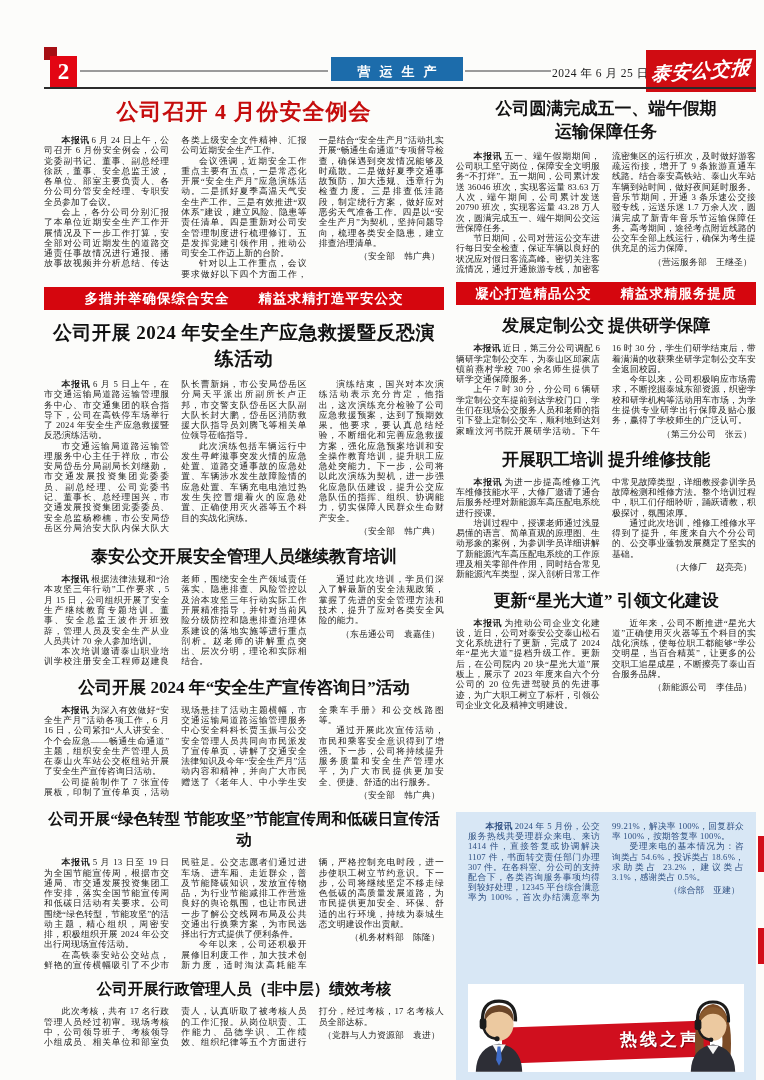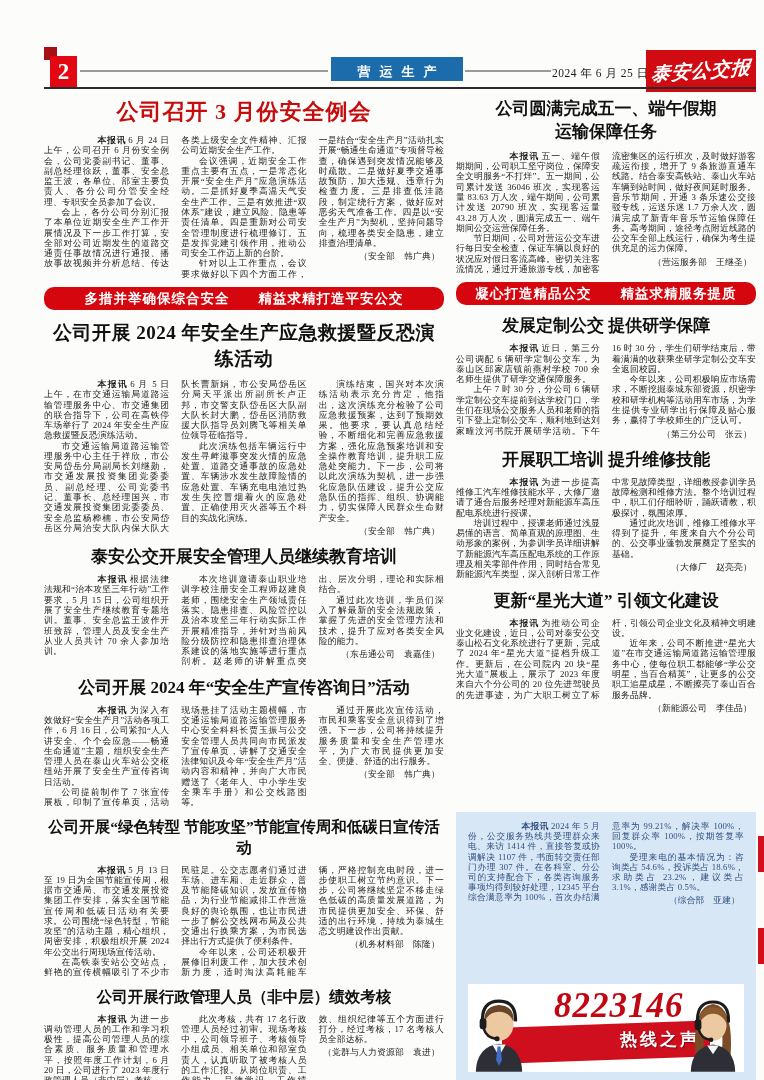--- a/index.html
+++ b/index.html
@@ -32,25 +32,25 @@
   .t-big{font-size:19px;margin:10px 0 7px;letter-spacing:.5px;}
   .t-mid{font-size:17px;margin:9px 0 6px;}
   .t-sm{font-size:15.5px;margin:9px 0 6px;}
   .t-r1{font-size:17px;line-height:1.35;margin:2px 0 7px;}
   
   .body{text-align:justify;font-size:8.8px;line-height:1.17;letter-spacing:.2px;}
   .cols3{column-count:3;column-gap:12px;}
   .cols2{column-count:2;column-gap:12px;}
   .body p{margin:0;text-indent:2em;}
   .body p.sig{text-indent:0;text-align:right;padding-right:4px;margin-top:3px;}
-  .lead{font-family:Liberation Sans, sans-serif;font-weight:bold;margin-right:2px;margin-left:36px;}
+  .lead{font-family:Liberation Sans, sans-serif;font-weight:bold;margin-right:2px;}
   
   .slogan{height:23px;line-height:23px;background:#d5060e;color:#fff;text-align:center;
           font-family:"Liberation Sans","DejaVu Sans",sans-serif;font-weight:bold;font-size:13.5px;
-          letter-spacing:1px;margin:8px 0 6px;border-radius:10px;}
+          letter-spacing:1px;margin:8px 0 6px;}
   
   .bluebox{flex:0 0 auto;background:#d8e7f5;padding:9px 12px 8px;margin-top:4px;}
   .bluebox .body{color:#2d4e80;font-size:8.7px;height:156px;overflow:hidden;}
   .hotline{position:relative;height:88px;margin-top:7px;background:#fff;overflow:hidden;}
   .ribbon{position:absolute;left:34px;right:34px;top:40px;height:36px;background:#d00f1e;
           border-radius:3px;transform:skewY(-2deg);}
   .hot-number{position:absolute;left:86px;top:2px;font-size:35px;font-weight:bold;font-style:italic;
           color:#c00712;letter-spacing:1px;
           text-shadow:-2px 0 #fff,2px 0 #fff,0 -2px #fff,0 2px #fff,-1px -1px #fff,1px 1px #fff,-1px 1px #fff,1px -1px #fff;}
   .hot-label{position:absolute;left:152px;top:44px;font-size:17px;font-weight:bold;color:#fff;
@@ -76,21 +76,21 @@
   <div class="masthead">
       <span>泰安公交报</span>
     </div>
   <div class="header-rule"></div>
 
   <div class="main">
 
     <div class="col-left">
 
       <article>
-        <h1 class="t-red">公司召开 3 月份安全例会</h1>
+        <h1 class="t-red">公司召开 4 月份安全例会</h1>
         <div class="body cols3">
           <p><b class="lead">本报讯</b><span>6 月 24 日上午，公司召开 6 月份安全例会，公司党委副书记、董事、副总经理徐跃，董事、安全总监王波，各单位、部室主要负责人、各分公司分管安全经理、专职安全员参加了会议。</span></p>
           <p>会上，各分公司分别汇报了本单位近期安全生产工作开展情况及下一步工作打算，安全部对公司近期发生的道路交通责任事故情况进行通报、播放事故视频并分析总结、传达各类上级安全文件精神、汇报公司近期安全生产工作。</p>
           <p>会议强调，近期安全工作重点主要有五点，一是常态化开展“安全生产月”应急演练活动。二是抓好夏季高温天气安全生产工作。三是有效推进“双体系”建设，建立风险、隐患等责任清单。四是重新对公司安全管理制度进行梳理修订。五是发挥党建引领作用，推动公司安全工作迈上新的台阶。</p>
           <p>针对以上工作重点，会议要求做好以下四个方面工作，一是结合“安全生产月”活动扎实开展“畅通生命通道”专项督导检查，确保遇到突发情况能够及时疏散。二是做好夏季交通事故预防，加大违规、违章行为检查力度。三是排查低洼路段，制定绕行方案，做好应对恶劣天气准备工作。四是以“安全生产月”为契机，坚持问题导向，梳理各类安全隐患，建立排查治理清单。</p>
           <p class="sig">（安全部　韩广典）</p>
         </div>
       </article>
 
       <div class="slogan">多措并举确保综合安全　　精益求精打造平安公交</div>
@@ -132,21 +132,20 @@
           <p><b class="lead">本报讯</b><span>5 月 13 日至 19 日为全国节能宣传周，根据市交通局、市交通发展投资集团工作安排，落实全国节能宣传周和低碳日活动有关要求。公司围绕“绿色转型，节能攻坚”的活动主题，精心组织，周密安排，积极组织开展 2024 年公交出行周现场宣传活动。</span></p>
           <p>在高铁泰安站公交站点，鲜艳的宣传横幅吸引了不少市民驻足。公交志愿者们通过进车场、进车厢、走近群众，普及节能降碳知识，发放宣传物品，为行业节能减排工作营造良好的舆论氛围，也让市民进一步了解公交线网布局及公共交通出行换乘方案，为市民选择出行方式提供了便利条件。</p>
           <p>今年以来，公司还积极开展修旧利废工作，加大技术创新力度，适时淘汰高耗能车辆，严格控制充电时段，进一步使职工树立节约意识。下一步，公司将继续坚定不移走绿色低碳的高质量发展道路，为市民提供更加安全、环保、舒适的出行环境，持续为泰城生态文明建设作出贡献。</p>
           <p class="sig">（机务材料部　陈隆）</p>
         </div>
       </article>
 
       <article>
         <h2 class="t-sm">公司开展行政管理人员（非中层）绩效考核</h2>
         <div class="body cols3">
-          <p><b class="lead">本报讯</b><span>为进一步调动管理人员的工作和学习积极性，提高公司管理人员的综合素质、服务质量和管理水平，按照年度工作计划，6 月 20 日，公司进行了 2023 年度行政管理人员（非中层）考核。</span></p>
           <p>此次考核，共有 17 名行政管理人员经过初审。现场考核中，公司领导班子、考核领导小组成员、相关单位和部室负责人，认真听取了被考核人员的工作汇报。从岗位职责、工作能力、品德学识、工作绩效、组织纪律等五个方面进行打分，经过考核，17 名考核人员全部达标。</p>
           <p class="sig">（党群与人力资源部　袁进）</p>
         </div>
       </article>
 
     </div>
 
     <div class="col-right">
       <div class="r-articles">
 
@@ -178,37 +177,36 @@
             <p>培训过程中，授课老师通过浅显易懂的语言、简单直观的原理图、生动形象的案例，为参训学员详细讲解了新能源汽车高压配电系统的工作原理及相关零部件作用，同时结合常见新能源汽车类型，深入剖析日常工作中常见故障类型，详细教授参训学员故障检测和维修方法。整个培训过程中，职工们仔细聆听，踊跃请教，积极探讨，氛围浓厚。</p>
             <p>通过此次培训，维修工维修水平得到了提升，年度来自六个分公司的、公交事业蓬勃发展奠定了坚实的基础。</p>
             <p class="sig">（大修厂　赵亮亮）</p>
           </div>
         </article>
 
         <article>
           <h2 class="t-mid">更新“星光大道” 引领文化建设</h2>
           <div class="body cols2">
             <p><b class="lead">本报讯</b><span>为推动公司企业文化建设，近日，公司对泰安公交泰山松石文化系统进行了更新，完成了 2024 年“星光大道”提档升级工作。更新后，在公司院内 20 块“星光大道”展板上，展示了 2023 年度来自六个分公司的 20 位先进驾驶员的先进事迹，为广大职工树立了标杆，引领公司企业文化及精神文明建设。</span></p>
-            <p>近年来，公司不断推进“星光大道”在市交通运输局道路运输管理服务中心，使每位职工都能够“学公交明星，当百合精英”，让更多的公交职工追星成星，不断擦亮了泰山百合服务品牌。</p>
+            <p>近年来，公司不断推进“星光大道”正确使用灭火器等五个科目的实战化演练，使每位职工都能够“学公交明星，当百合精英”，让更多的公交职工追星成星，不断擦亮了泰山百合服务品牌。</p>
             <p class="sig">（新能源公司　李佳品）</p>
           </div>
         </article>
 
       </div>
 
       <div class="bluebox">
         <div class="body cols2">
           <p><b class="lead">本报讯</b><span>2024 年 5 月份，公交服务热线共受理群众来电、来访 1414 件，直接答复或协调解决 1107 件，书面转交责任部门办理 307 件。在各科室、分公司的支持配合下，各类咨询服务事项均得到较好处理，12345 平台综合满意率为 100%，首次办结满意率为 99.21%，解决率 100%，回复群众率 100%，按期答复率 100%。</span></p>
           <p>受理来电的基本情况为：咨询类占 54.6%，投诉类占 18.6%，求助类占 23.2%，建议类占 3.1%，感谢类占 0.5%。</p>
           <p class="sig">（综合部　亚建）</p>
         </div>
 
         <div class="hotline">
           <div class="ribbon"></div>
-          <div class="hot-number">8223146</div>
           <div class="hot-label">热线之声</div>
 
           <svg class="operator left" viewBox="0 0 60 80" xmlns="http://www.w3.org/2000/svg">
             <path d="M6 80 Q7 54 30 51 Q53 54 54 80 Z" fill="#2d2e36"></path>
             <path d="M23 52 L30 64 L37 52 Z" fill="#f5f5f5"></path>
             <path d="M28.5 54 L31.5 54 L33 68 L30 74 L27 68 Z" fill="#3f6cc8"></path>
             <ellipse cx="30" cy="31" rx="15" ry="17" fill="#ecc9a0"></ellipse>
             <path d="M15 28 Q14 12 30 11 Q46 12 45 28 Q40 18 30 18 Q20 18 15 28 Z" fill="#6a4528"></path>
             <path d="M13 28 Q12 7 30 7 Q48 7 47 28" stroke="#1c1c1c" stroke-width="3.4" fill="none"></path>
             <rect x="10" y="25" width="7" height="11" rx="2.5" fill="#1c1c1c"></rect>

